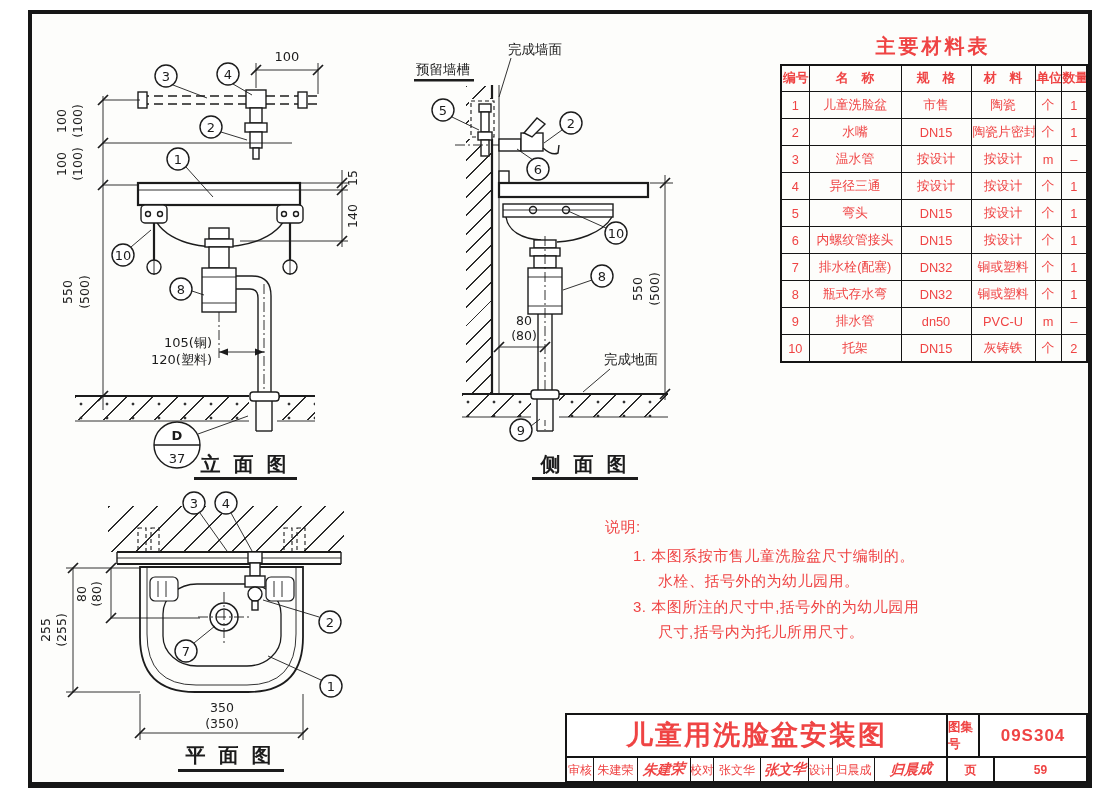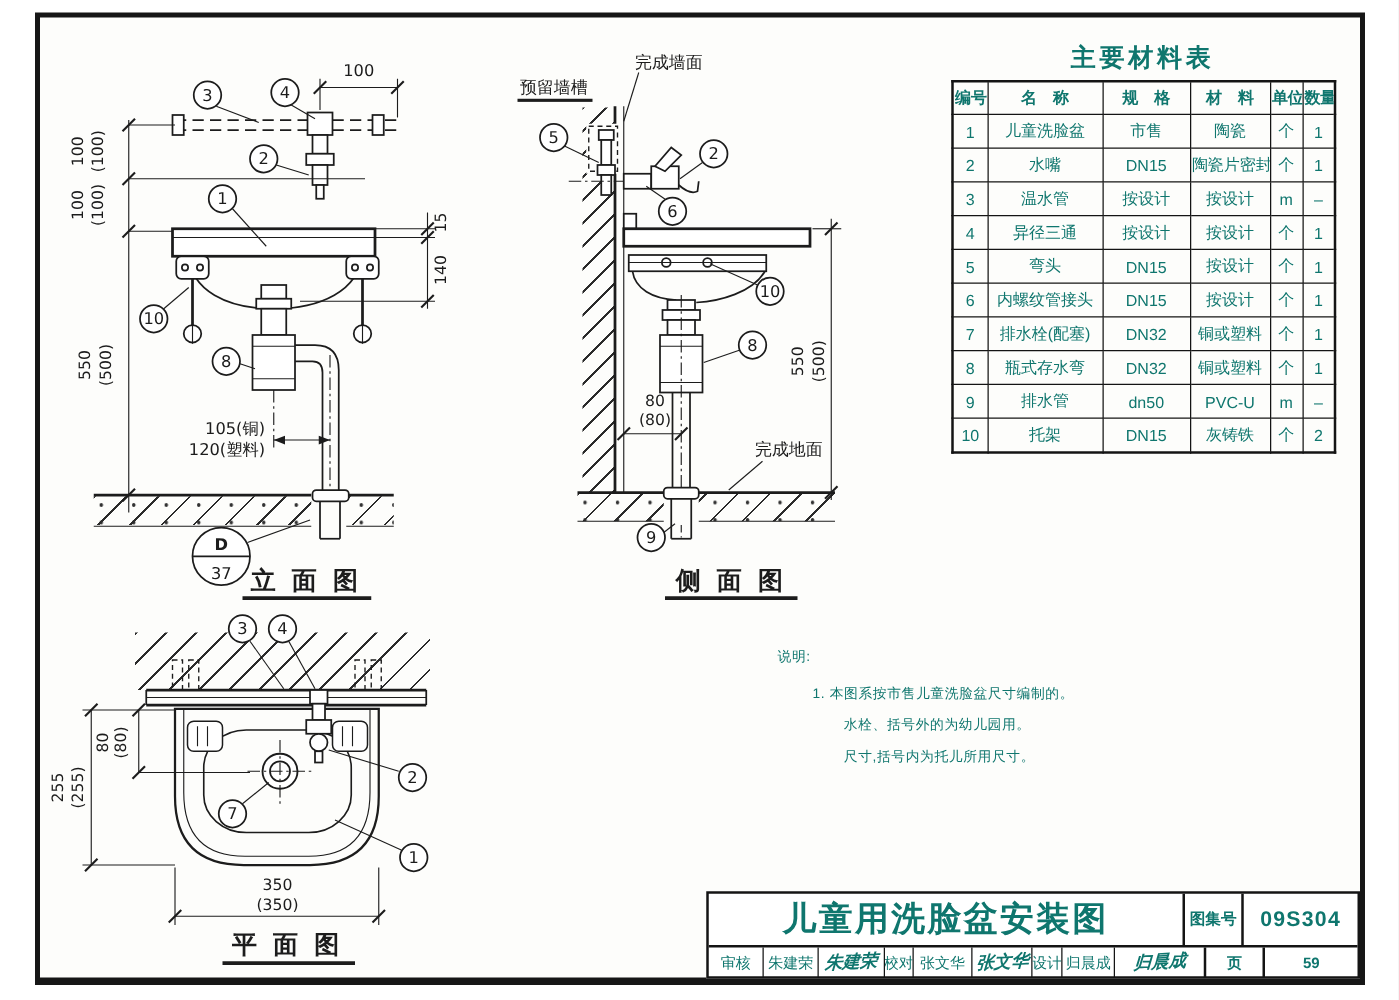--- a/index.html
+++ b/index.html
@@ -1,17 +1,17 @@
 <!DOCTYPE html>
 <html><head>
 <meta charset="utf-8">
 <style>
   html,body{margin:0;padding:0;background:#e8e8e8;}
   .sheet{position:relative;width:1119px;height:800px;background:#ffffff;overflow:hidden;
-         font-family:"Liberation Sans","DejaVu Sans",sans-serif;color:#0f766e;}
+         font-family:"Liberation Sans","DejaVu Sans",sans-serif;color:#ef4444;}
   .frame{position:absolute;left:28px;top:10px;width:1064px;height:778px;box-sizing:border-box;
          border:4px solid #161616;border-bottom-width:6px;background:#fdfdfb;}
   
   .hatch{position:absolute;}
   .hatch-wall{background:repeating-linear-gradient(135deg,#2b2b2b 0 1.4px,transparent 1.4px 13px);}
   .hatch-wall-plan{background:repeating-linear-gradient(135deg,#2b2b2b 0 1.5px,transparent 1.5px 17px);}
   .hatch-floor{background-image:repeating-linear-gradient(135deg,#2b2b2b 0 1.4px,transparent 1.4px 18px),
     radial-gradient(circle at 6px 7px,#333 1.2px,transparent 1.7px);
     background-size:auto,26px 14px;}
   
@@ -25,45 +25,45 @@
   .fillw{fill:#fff;}
   .tick{stroke:#1c1c1c;stroke-width:1.7;}
   svg text{fill:#1c1c1c;font-family:"DejaVu Sans","Liberation Sans",sans-serif;}
   .dim{font-size:13px;}
   .dims{font-size:12.5px;}
   .anno{font-size:13.5px;}
   .bnum{font-size:13px;text-anchor:middle;}
   .viewtitle{font-size:20px;font-weight:bold;letter-spacing:3px;text-anchor:middle;}
   .arrow{fill:#1c1c1c;stroke:none;}
   
-  .mat{position:absolute;left:761px;top:33px;width:306px;}
+  .mat{position:absolute;left:780px;top:33px;width:306px;}
   .mat-title{text-align:center;font-size:20px;font-weight:bold;letter-spacing:3px;margin-bottom:4px;}
   table.mt{border-collapse:collapse;width:306px;border:2.5px solid #141414;table-layout:fixed;}
   table.mt th,table.mt td{border:1.2px solid #141414;text-align:center;font-size:12.8px;
     height:26px;padding:0 1px;overflow:hidden;white-space:nowrap;}
   table.mt th{font-weight:bold;height:25px;}
   
-  .notes{position:absolute;left:616px;top:514px;width:410px;font-size:11px;line-height:25.5px;
+  .notes{position:absolute;left:599px;top:514px;width:410px;font-size:15px;line-height:25.5px;
          letter-spacing:0.5px;white-space:nowrap;}
   .nhead{margin-left:6px;margin-bottom:3px;}
   .nitem{margin-left:34px;}
   .ncont{margin-left:59px;}
   
   .tblock{position:absolute;left:565px;top:713px;width:523px;height:70px;box-sizing:border-box;
           border:2.5px solid #141414;background:#fff;}
   .tb-top{height:41px;border-bottom:2px solid #141414;display:flex;}
   .tb-title{width:381px;box-sizing:border-box;border-right:2px solid #141414;text-align:center;
             font-size:27px;font-weight:bold;letter-spacing:2px;line-height:40px;}
-  .tb-al{width:47px;box-sizing:border-box;border-right:2px solid #141414;display:flex;align-items:center;
+  .tb-al{width:32px;box-sizing:border-box;border-right:2px solid #141414;display:flex;align-items:center;
          justify-content:center;font-size:12.5px;font-weight:bold;}
   .tb-an{flex:1;display:flex;align-items:center;justify-content:center;font-size:17px;font-weight:bold;letter-spacing:1px;}
   .tb-bot{height:24px;display:flex;}
   .tb-bot>div{box-sizing:border-box;border-right:1.2px solid #141414;display:flex;align-items:center;
               justify-content:center;font-size:12px;overflow:hidden;white-space:nowrap;}
-  .c-rl{width:44px;}.c-rn{width:44px;font-size:12.5px;}.c-rs{width:53px;}
+  .c-rl{width:27px;}.c-rn{width:44px;font-size:12.5px;}.c-rs{width:53px;}
   .c-cl{width:23px;}.c-cn{width:47px;font-size:12.5px;}.c-cs{width:48px;}
   .c-dl{width:24px;}.c-dn{width:42px;font-size:12.5px;}.c-ds{width:73px;border-right-width:2px !important;}
   .c-pl{width:47px;border-right-width:2px !important;font-weight:bold;}
   .c-pn{flex:1;border-right:none !important;font-size:16px;font-weight:bold;}
   .sig{font-family:"DejaVu Serif","Liberation Serif",serif;font-style:italic;font-weight:700;
        font-size:14px;transform:rotate(-3deg) skewX(-6deg);}
 </style>
 </head>
 <body>
 
@@ -515,20 +515,21 @@
             <td>2</td>
           </tr>
     </tbody>
       </table>
   </div>
 
   <div class="notes">
     <div class="nhead">说明:</div>
     <div class="nitem">1. 本图系按市售儿童洗脸盆尺寸编制的。</div>
     <div class="ncont">水栓、括号外的为幼儿园用。</div>
+    <div class="nitem">3. 本图所注的尺寸中,括号外的为幼儿园用</div>
     <div class="ncont">尺寸,括号内为托儿所用尺寸。</div>
   </div>
 
   <div class="tblock">
     <div class="tb-top">
       <div class="tb-title">儿童用洗脸盆安装图</div>
       <div class="tb-al">图集号</div>
       <div class="tb-an">09S304</div>
     </div>
     <div class="tb-bot">

